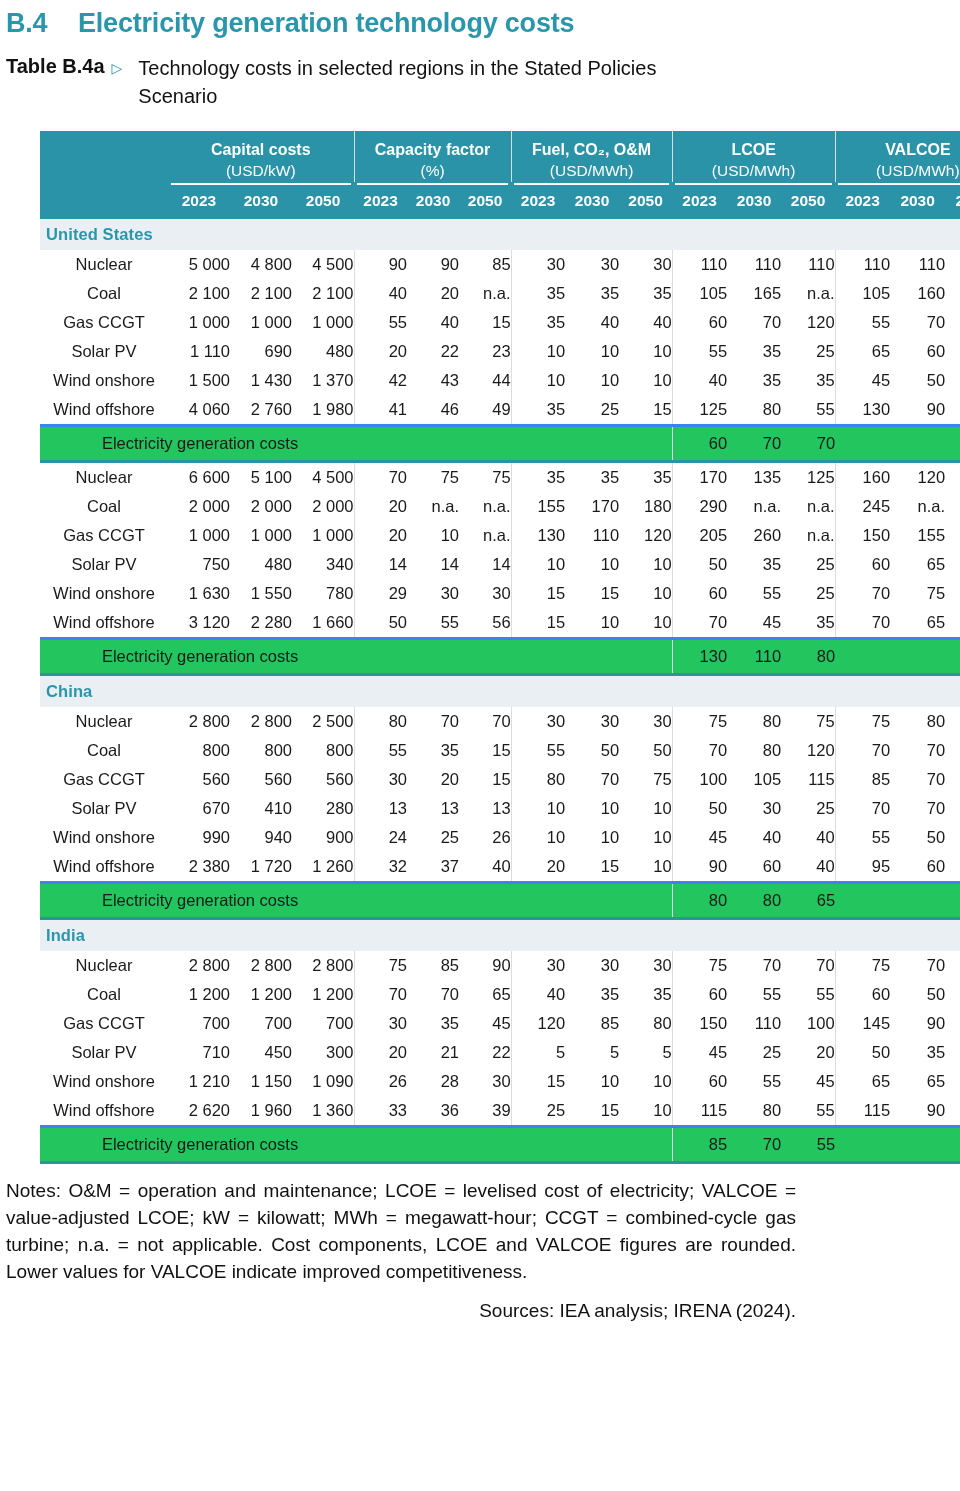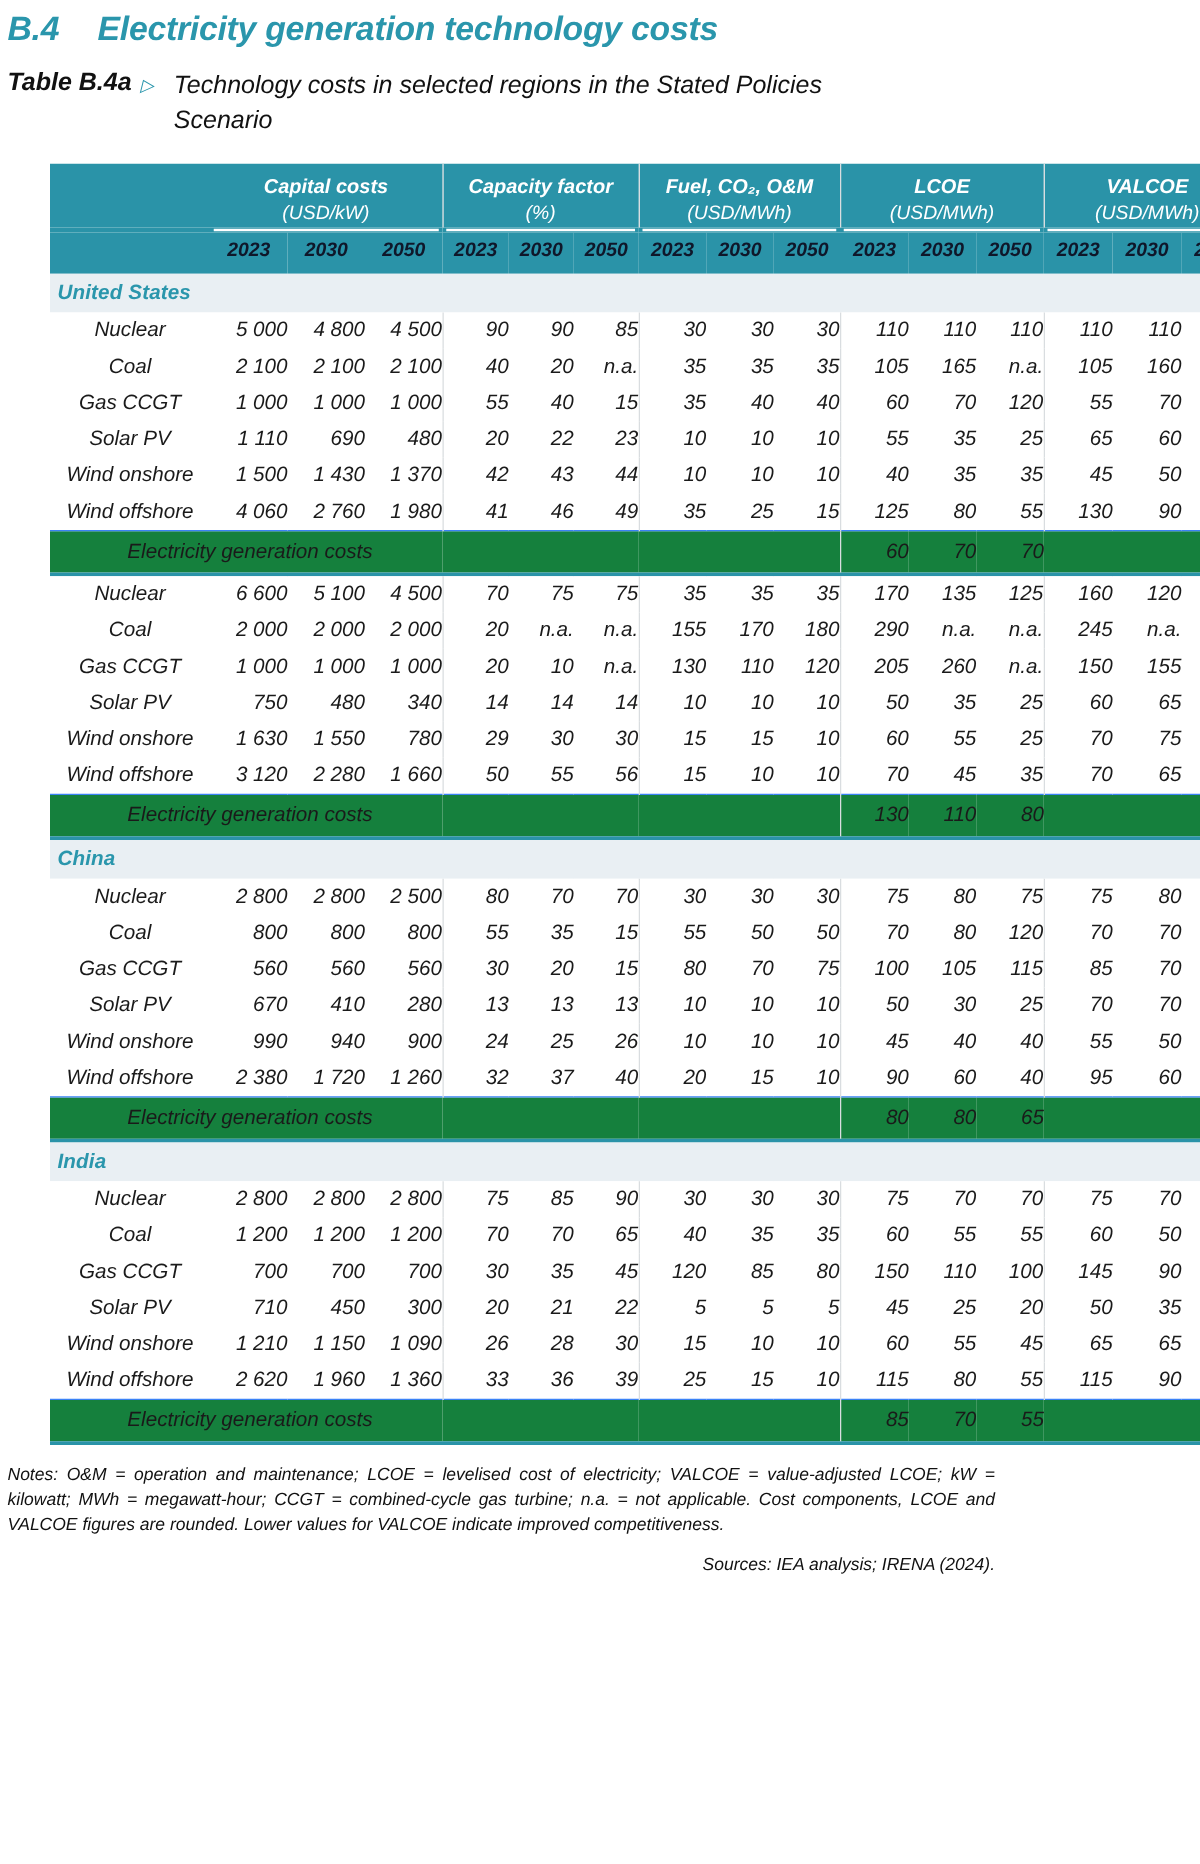--- a/index.html
+++ b/index.html
@@ -5,21 +5,21 @@
   * { box-sizing: border-box; }
   html, body { margin:0; padding:0; }
   body {
     width: 960px;
     background: #ffffff;
     font-family: "Liberation Sans", sans-serif;
     color: #1a1a1a;
     -webkit-font-smoothing: antialiased;
   }
 
-  .page { width: 804px; position: relative; font-style: italic; }
+  .page { width: 804px; position: relative; }
 
   
   .section-head {
     display: flex;
     align-items: baseline;
     padding: 8px 0 0 6px;
     color: #2a96ac;
     font-weight: bold;
     font-size: 27px;
     letter-spacing: -0.2px;
@@ -72,21 +72,21 @@
     vertical-align: top;
     line-height: 1.28;
   }
   thead.hdr tr.grp th .unit {
     display: block;
     font-weight: normal;
     font-size: 15.5px;
   }
   thead.hdr tr.yrs th {
     background: #2a93a8;
-    color: #0f172a;
+    color: #ffffff;
     font-weight: bold;
     font-size: 15.5px;
     text-align: center;
     padding: 6px 2px 9px 2px;
   }
   thead.hdr tr.rule th {
     background: #2a93a8;
     padding: 0;
     height: 4px;
   }
@@ -119,38 +119,38 @@
     text-align: right;
     padding-right: 11px;
     font-variant-numeric: tabular-nums;
     font-size: 16.5px;
   }
   
   td.gsep, th.gsep { border-left: 1px solid #d9dde0; }
 
   
   tr.egc td {
-    border-top: 1px solid #3b82f6;
+    border-top: 3px solid #3b82f6;
     padding: 7px 0 7px 0;
-    background: #15803d;
+    background: #22c55e;
   }
   tr.egc td.tech { padding-left: 6px; white-space: nowrap; }
   tr.egc td.nogrid { border-left: none; }
 
   
   tr.blockend td {
     height: 3px;
     padding: 0;
     background: #2a93a8;
   }
 
   
   .notes {
     padding: 14px 8px 0 6px;
-    font-size: 14px;
+    font-size: 19px;
     line-height: 1.42;
     text-align: justify;
     color: #111;
   }
   .notes p { margin: 0 0 12px 0; }
   .notes p.sources { text-align: right; margin-bottom: 0; }
 </style>
 </head>
 <body>
 

